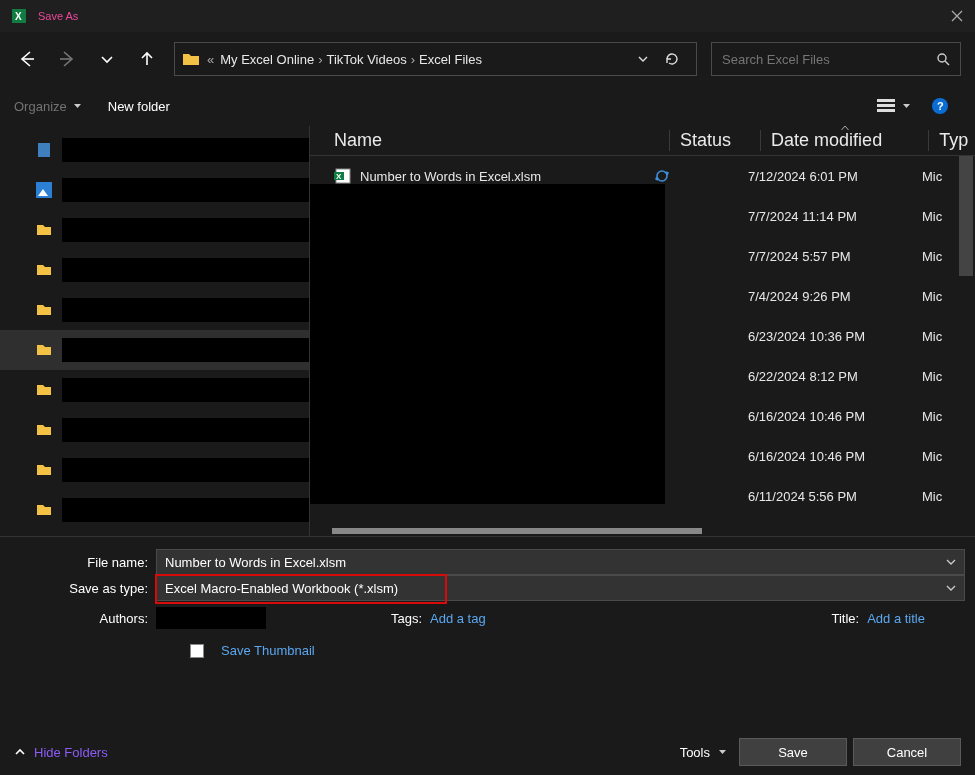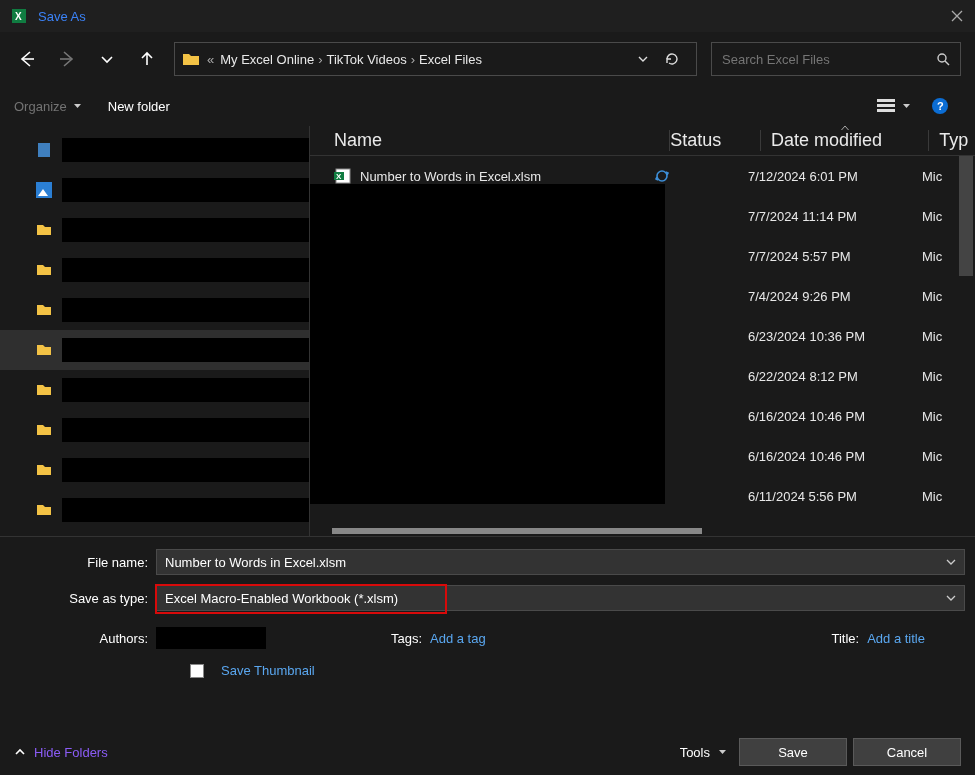--- a/index.html
+++ b/index.html
@@ -18,21 +18,21 @@
     background: #1f1f1f;
     display: flex; align-items: center;
     padding: 0 12px;
     position: relative;
   }
   .titlebar .app-icon {
     width: 16px; height: 16px;
     margin-right: 10px;
     display:flex;
   }
-  .titlebar .title { font-size: 13px; color:#3b82f6; }
+  .titlebar .title { font-size: 11px; color:#ec4899; }
   .titlebar .close {
     position:absolute; right:8px; top:6px;
     width:20px; height:20px; display:flex;align-items:center;justify-content:center;
     color:#999; font-size:13px;
   }
   
   .navrow {
     height: 54px;
     display:flex; align-items:center;
     padding: 0 14px; gap:14px;
@@ -100,21 +100,21 @@
   
   .filepane { flex:1; position:relative; overflow:hidden; }
   .cols {
     height:30px;display:flex;align-items:center;
     border-bottom:1px solid #333;
     padding-left:24px;
     gap:0;
   }
   .col { color:#eaeaea;font-size:18px; }
   .col-name { width:310px; }
-  .col-status { width:94px; border-left:1px solid #3a3a3a;padding-left:0;margin-left:36px;}
+  .col-status { width:94px; border-left:1px solid #3a3a3a;padding-left:10px;margin-left:36px;}
   .col-date { width:174px; border-left:1px solid #3a3a3a;padding-left:10px; position:relative;}
   .col-type { width:48px; border-left:1px solid #3a3a3a;padding-left:10px;}
   .files { }
   .filerow {
     height:40px;display:flex;align-items:center;padding-left:24px;
   }
   .filerow .name-cell { width:310px;display:flex;align-items:center;gap:8px; }
   .filerow .status-cell{ width:94px;display:flex;align-items:center;justify-content:flex-start;padding-left:10px;color:#4aa3ff;}
   .filerow .date-cell { width:174px;padding-left:10px;}
   .filerow .type-cell { width:48px;padding-left:10px;}
@@ -124,21 +124,21 @@
   .scroll-track{
     position:absolute; right:2px; top:30px; width:14px; height:120px;
     background:#444;
   }
   
   .footer {
     border-top:1px solid #333;
     padding:12px 10px 6px 10px;
   }
   .form-row {
-    display:flex;align-items:center;margin-bottom:10px;
+    display:flex;align-items:center;
   }
   .form-row .lbl { width:146px;text-align:right;padding-right:8px;color:#fff; }
   .form-row .fld {
     flex:1;height:26px;border:1px solid #4a4a4a;background:#333;
     display:flex;align-items:center;padding:0 8px;color:#fff;position:relative;
   }
   .form-row .fld .dd { margin-left:auto;color:#bbb; }
   .redbox .fld::after{
     content:""; position:absolute; left:-2px;top:-2px;
     width:288px;height:26px;border:2px solid #d80a0a;pointer-events:none;

